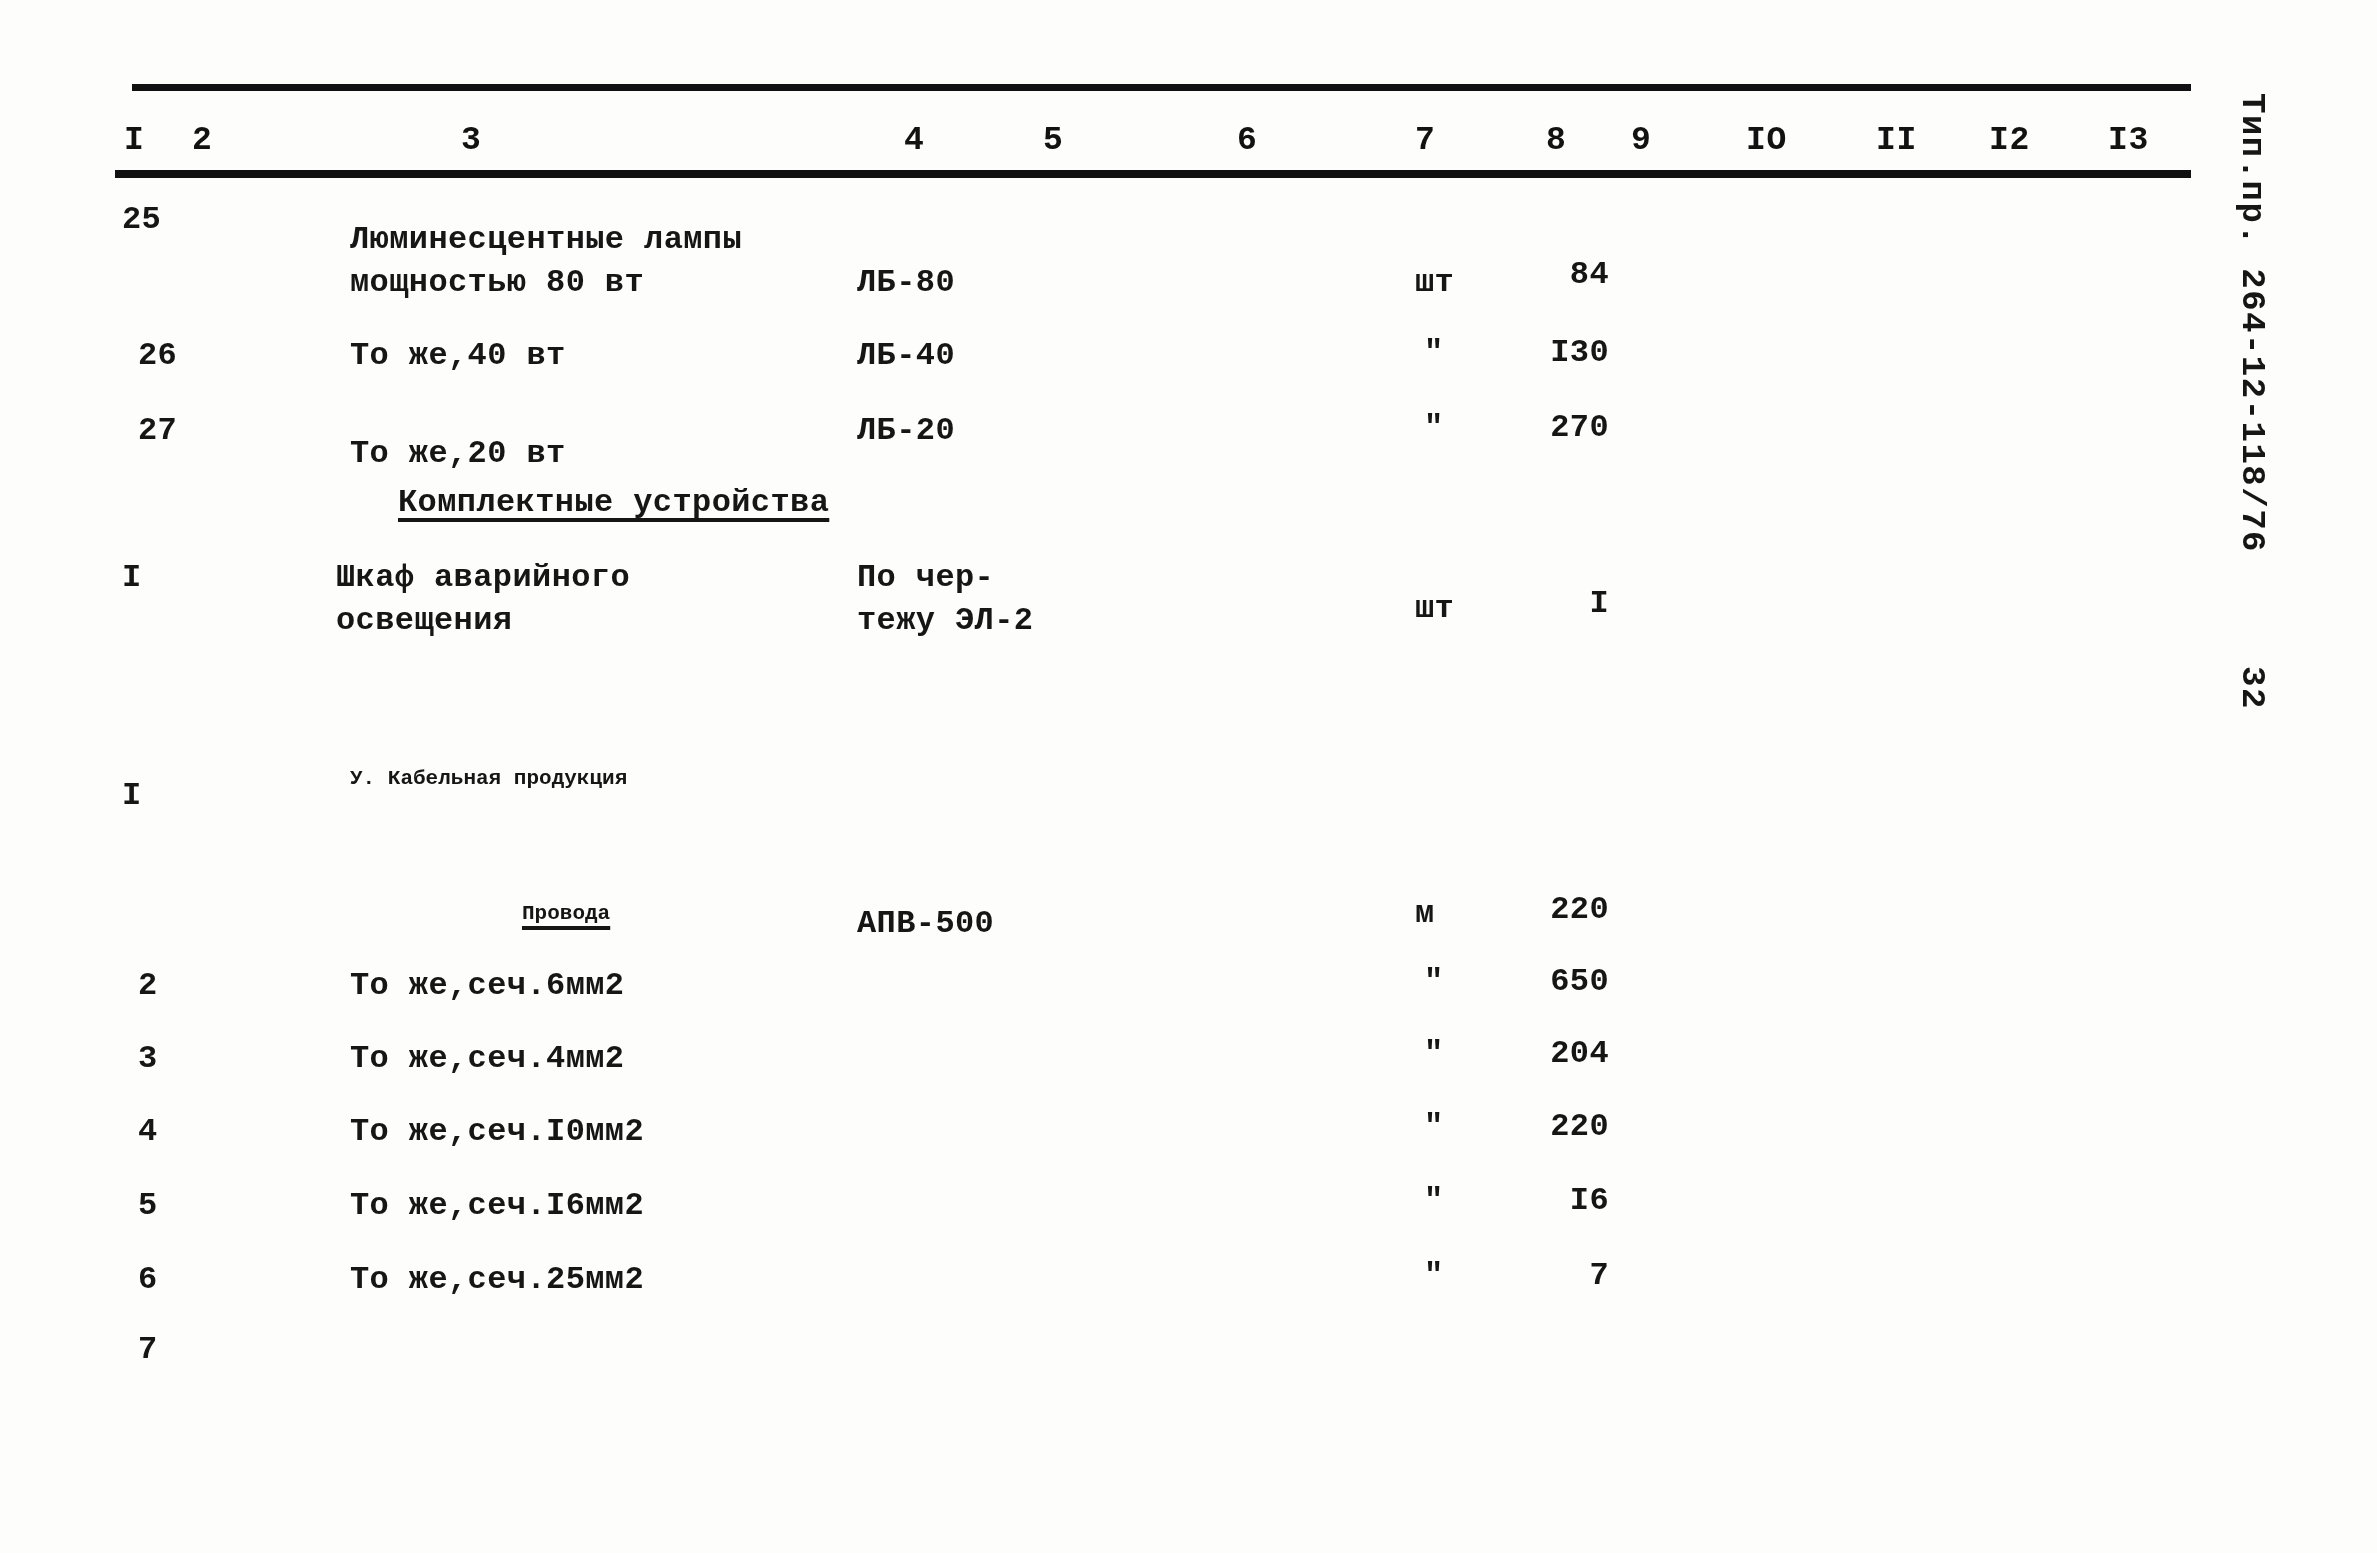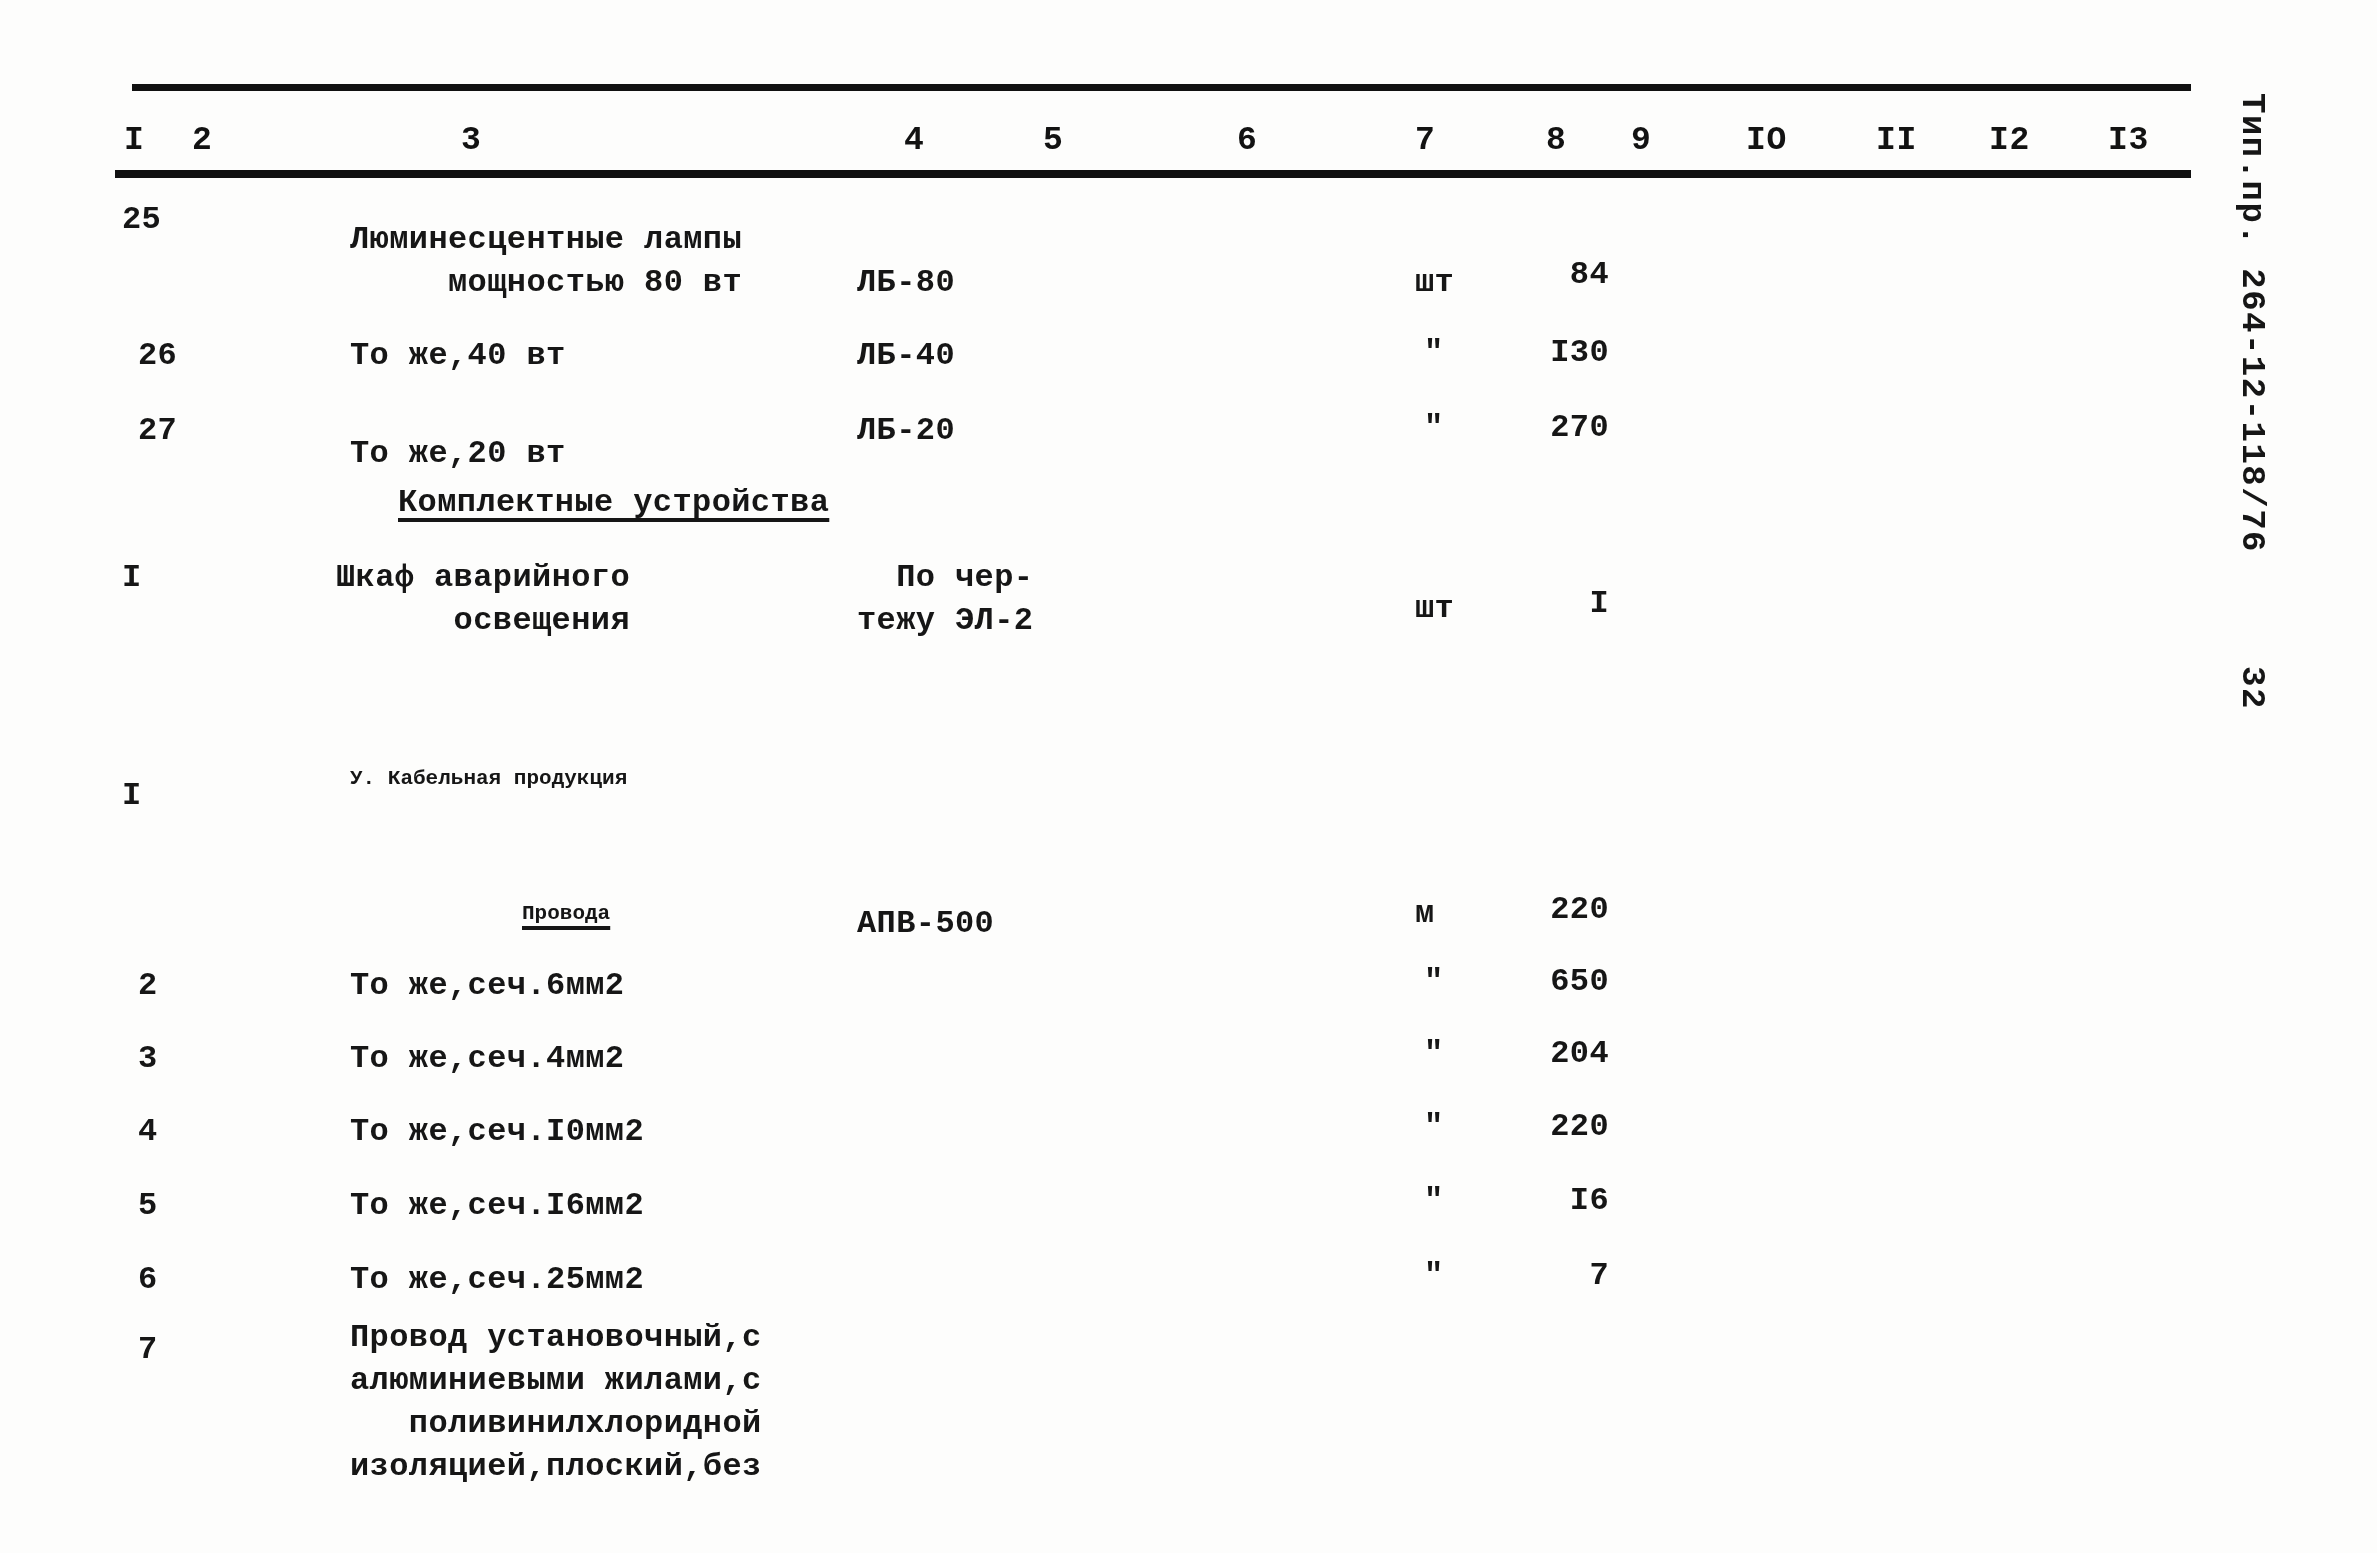--- a/index.html
+++ b/index.html
@@ -41,21 +41,20 @@
   
   .cell {
     position: absolute;
     font-family: "Liberation Mono", monospace;
     font-size: 32px;
     font-weight: 700;
     color: #161616;
     white-space: pre;
     line-height: 43px;
     letter-spacing: 0.4px;
-    text-align: right;
   }
   .cell.num       { text-align: right; }
   .cell.qty       { text-align: right; }
   .cell.unit      { text-align: left; }
   .cell.sect      { text-decoration: underline; text-underline-offset: 7px; text-decoration-thickness: 3.9px; margin-left: 48px; }
 
   
   .sect-group {
     position: absolute;
     font-family: "Liberation Mono", monospace;
@@ -177,22 +176,18 @@
   <div class="cell" style="left:350px; top:1184px">То же,сеч.I6мм2</div>
   <div class="cell unit" style="left:1424px; top:1179px">"</div>
   <div class="cell qty" style="left:1508px; top:1179px; width:101px">I6</div>
 
   <div class="cell num" style="left:138px; top:1258px">6</div>
   <div class="cell" style="left:350px; top:1258px">То же,сеч.25мм2</div>
   <div class="cell unit" style="left:1424px; top:1254px">"</div>
   <div class="cell qty" style="left:1508px; top:1254px; width:101px">7</div>
 
   <div class="cell num" style="left:138px; top:1328px">7</div>
-  <div class="cell" style="left:350px; top:1316px">Провод установочный,с
-алюминиевыми жилами,с
-поливинилхлоридной
-изоляцией,плоский,без</div>
 
   <div class="vert" id="doc-code">Тип.пр. 264-12-118/76</div>
   <div class="vert" id="page-number">32</div>
 
 </div>
 
 
 </body></html>

